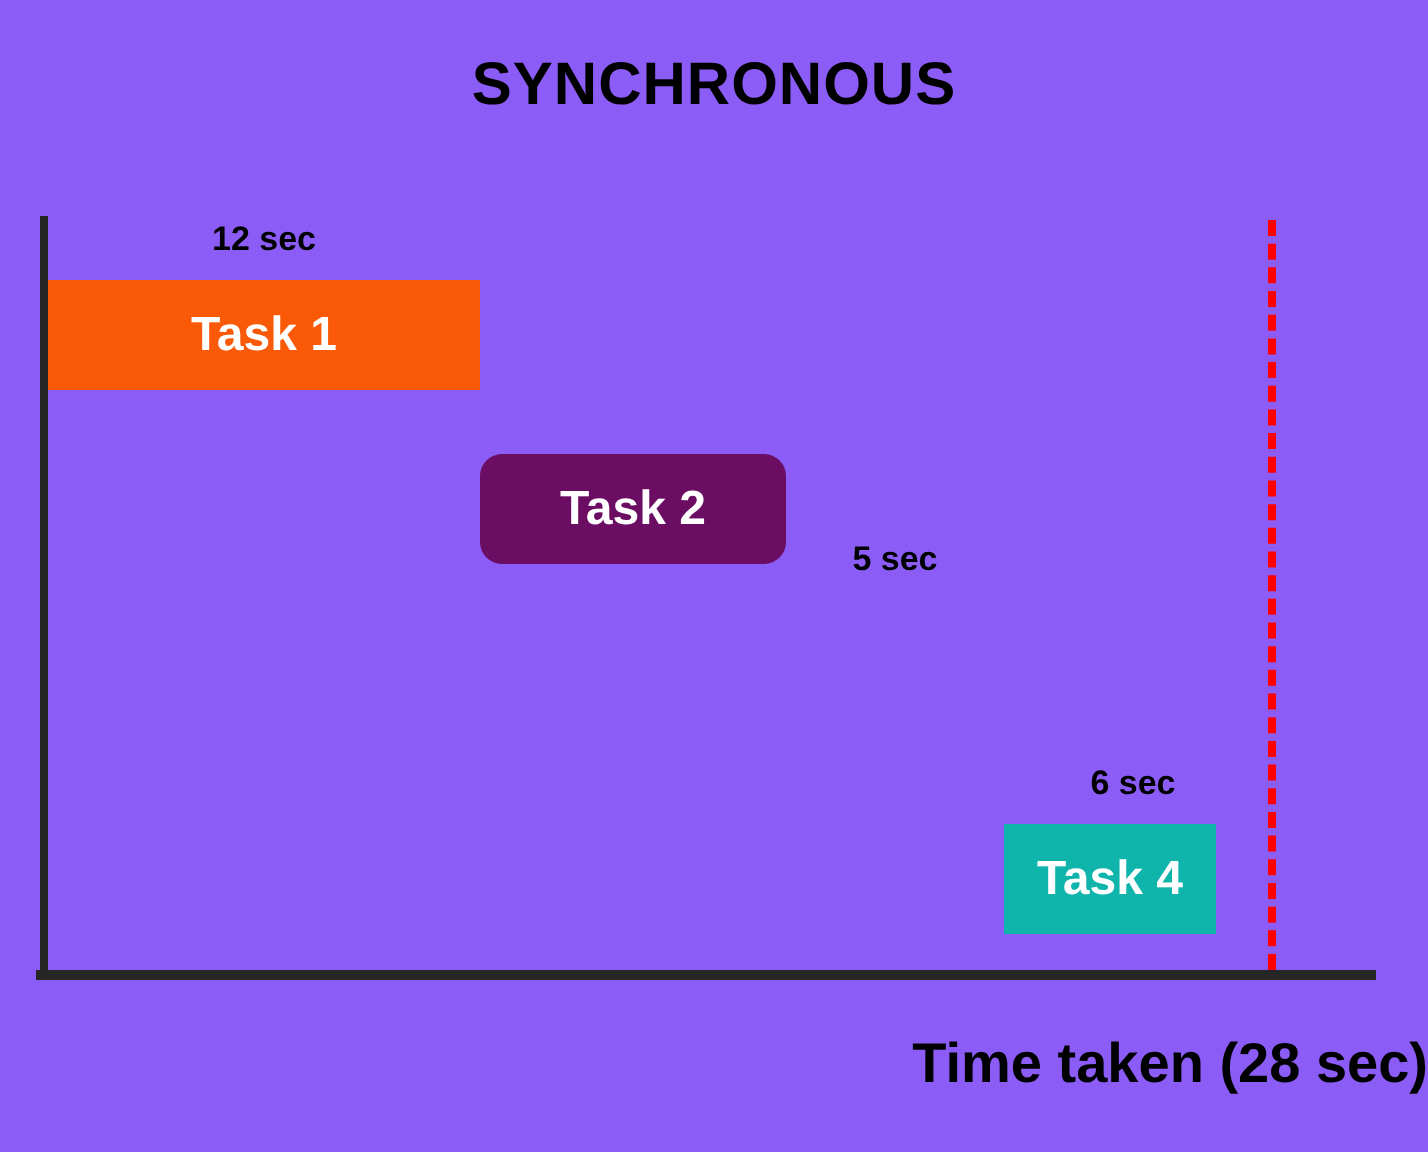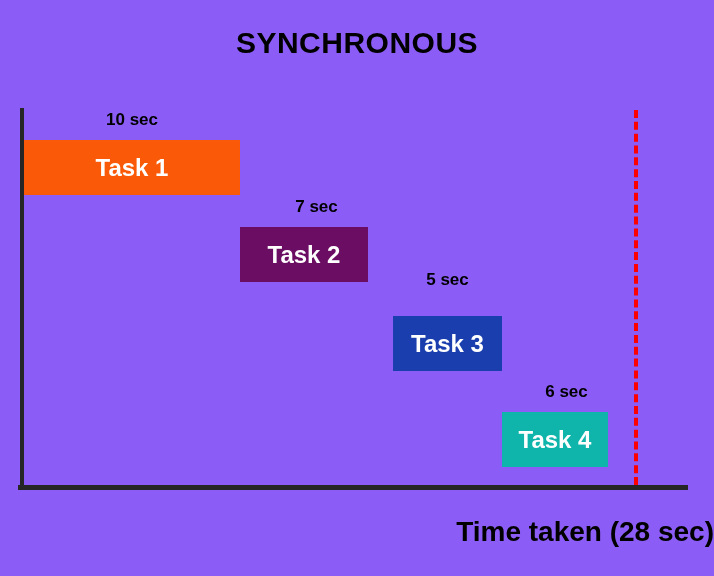--- a/index.html
+++ b/index.html
@@ -65,21 +65,21 @@
     position: absolute;
     height: 22px;
     line-height: 22px;
     text-align: center;
     font-size: 17px;
     font-weight: 600;
     color: #000000;
   }
   
   .bar-1 { left: 24px;  top: 140px; width: 216px; }
-  .bar-2 { left: 240px; top: 227px; width: 128px; }
+  .bar-2 { left: 240px; top: 227px; width: 153px; border-radius: 11px; }
   .bar-3 { left: 393px; top: 316px; width: 109px; }
   .bar-4 { left: 502px; top: 412px; width: 106px; }
   .dur-1 { left: 24px;  top: 109px; width: 216px; }
   .dur-2 { left: 240px; top: 196px; width: 153px; }
   .dur-3 { left: 393px; top: 269px; width: 109px; }
   .dur-4 { left: 502px; top: 381px; width: 129px; }
   .x-caption {
     position: absolute;
     left: 0;
     top: 516px;
@@ -95,34 +95,30 @@
 
 <div class="canvas">
 
   <div class="chart-title">SYNCHRONOUS</div>
 
   <div class="y-axis"></div>
   <div class="x-axis"></div>
 
   <div class="deadline-line" style="color: rgb(255, 0, 0);"></div>
 
-  <div class="dur-label dur-1">10 sec</div>
+  <div class="dur-label dur-1">12 sec</div>
   <div class="task-bar bar-1" style="background: rgb(250, 90, 7);">
     <span class="task-name" style="color: rgb(255, 255, 255);">Task 1</span>
   </div>
 
-  <div class="dur-label dur-2">7 sec</div>
   <div class="task-bar bar-2" style="background: rgb(107, 13, 99);">
     <span class="task-name" style="color: rgb(255, 255, 255);">Task 2</span>
   </div>
 
   <div class="dur-label dur-3">5 sec</div>
-  <div class="task-bar bar-3" style="background: rgb(26, 62, 174);">
-    <span class="task-name" style="color: rgb(255, 255, 255);">Task 3</span>
-  </div>
 
   <div class="dur-label dur-4">6 sec</div>
   <div class="task-bar bar-4" style="background: rgb(15, 180, 171);">
     <span class="task-name" style="color: rgb(255, 255, 255);">Task 4</span>
   </div>
 
   <div class="x-caption">Time taken (28 sec)</div>
 
 </div>
 

